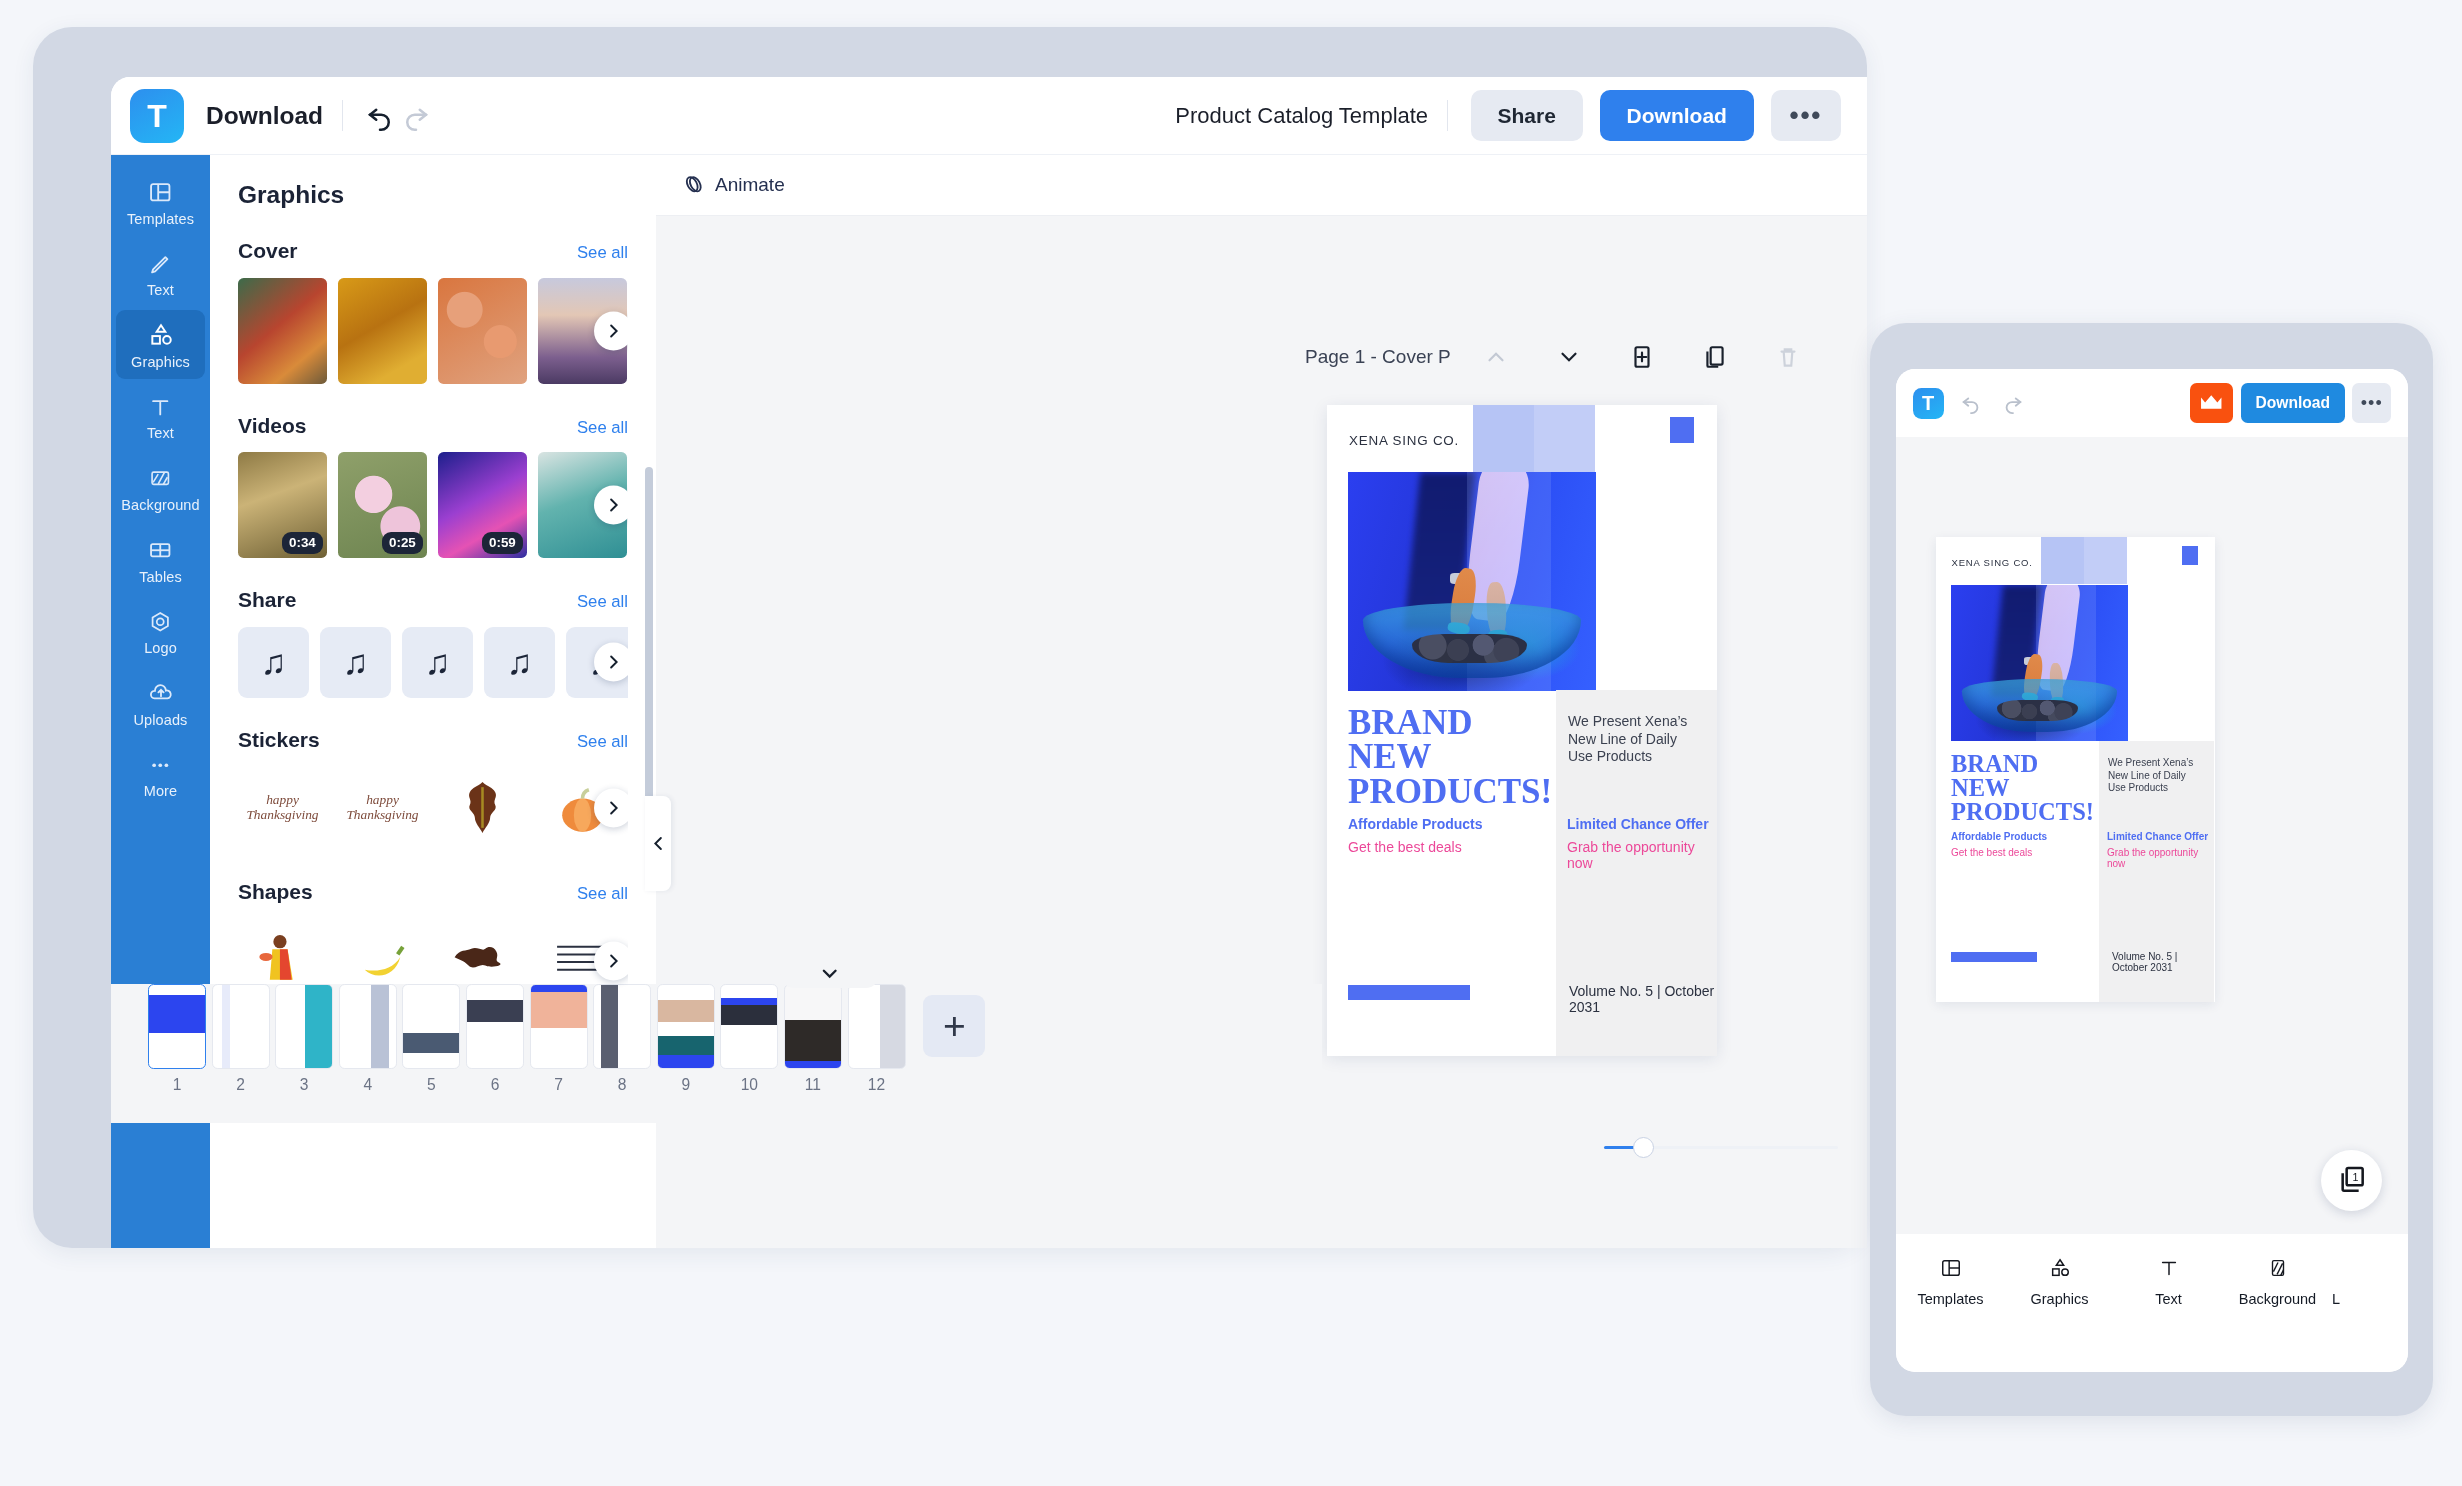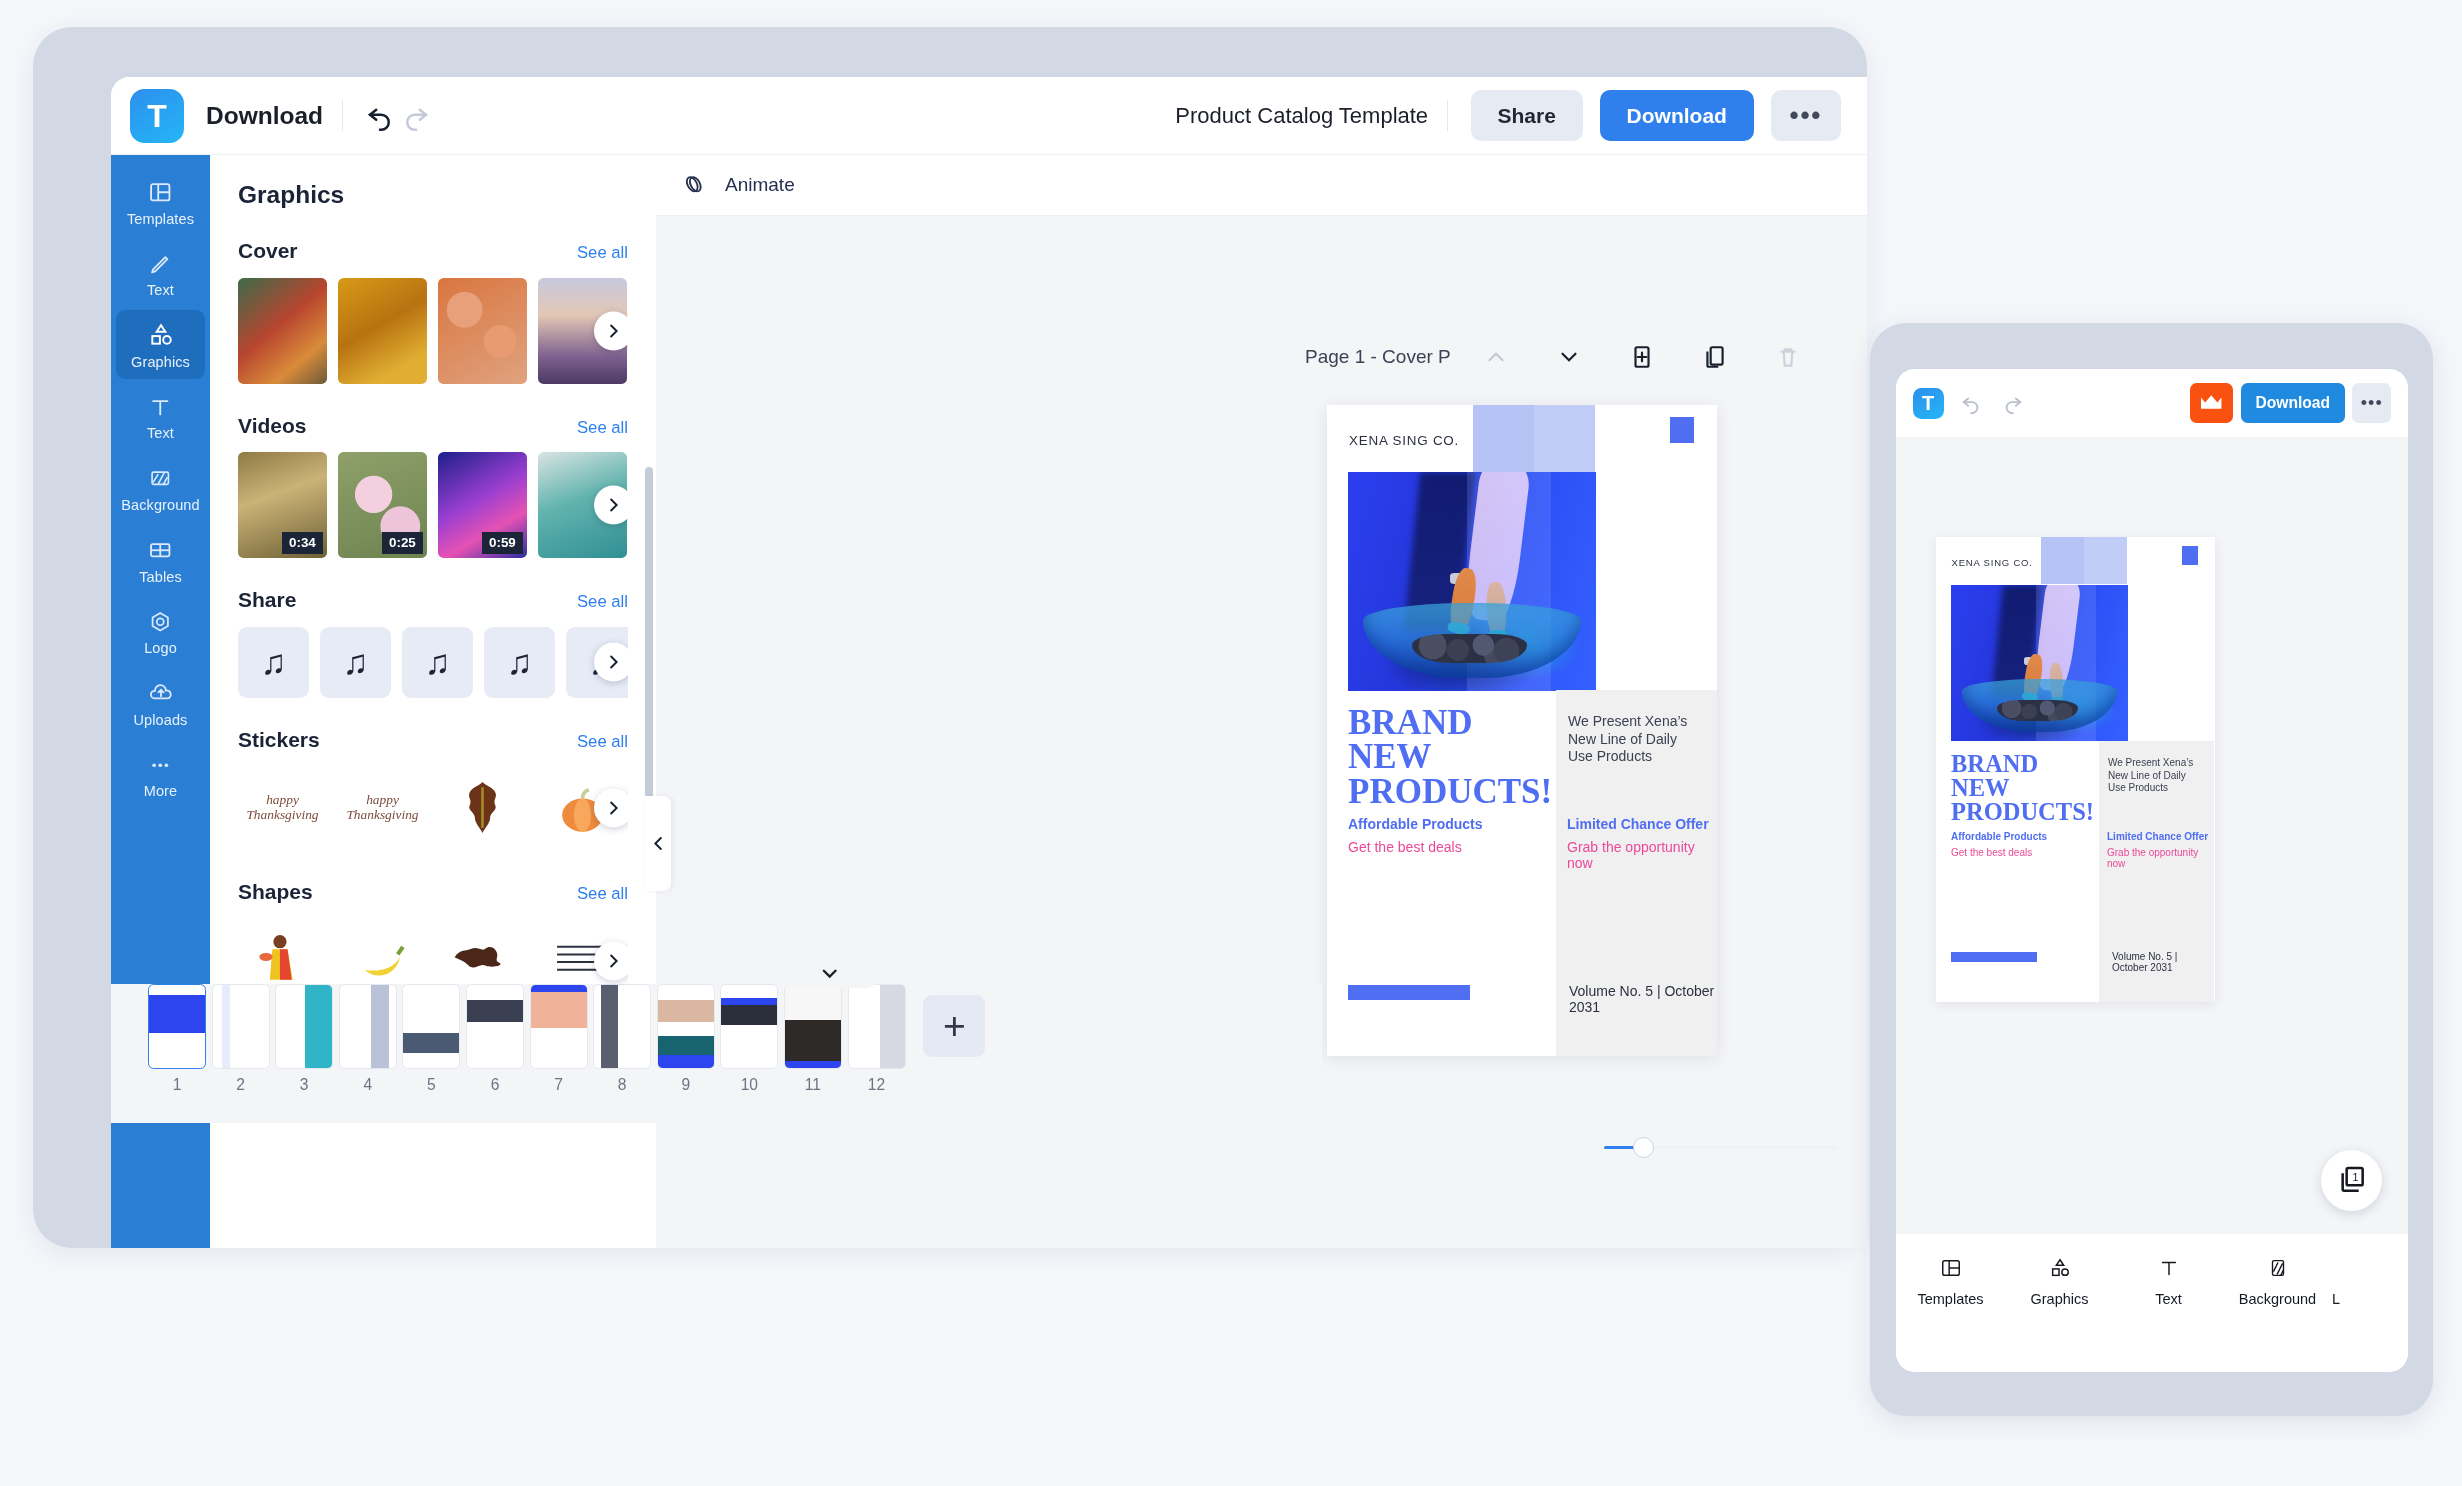--- a/index.html
+++ b/index.html
@@ -82,41 +82,41 @@
     flex: 1; border: 0; outline: 0; font-size: 19px; color: #2b3346;
     font-family: "Liberation Sans", sans-serif; background: transparent;
   }
   .search-wrap input::placeholder { color: #757f92; }
   .sec { margin: 30px 0 0 28px; width: 390px; position: relative; }
   .sec-head { display: flex; align-items: baseline; justify-content: space-between; width: 390px; }
   .sec-title { font-size: 21px; font-weight: bold; color: #1b2336; }
   .see-all { font-size: 16.7px; color: #2f80ed; cursor: pointer; }
   .row { display: flex; gap: 11px; margin-top: 14.5px; position: relative; width: 390px; overflow: hidden; }
   .thumb { width: 89px; height: 106px; border-radius: 5.6px; flex: 0 0 auto; position: relative; overflow: hidden; }
-  .dur { position:absolute; right:4.5px; bottom:4.5px; background:#1c2538; color:#fff; font-size:13.4px; font-weight:bold; padding:3.3px 6.7px; border-radius:0; }
+  .dur { position:absolute; right:4.5px; bottom:4.5px; background:#1c2538; color:#fff; font-size:13.4px; font-weight:bold; padding:3.3px 6.7px; border-radius:9px; }
   .arrow {
     position:absolute; right: -4.5px; top: 50%; transform: translateY(-50%);
     width: 39px; height: 39px; border-radius: 50%; background:#fff;
     box-shadow: 0 1.7px 7.8px rgba(20,40,80,.22);
     display:flex; align-items:center; justify-content:center; cursor:pointer; z-index: 5;
   }
   .audio-tile { width: 71px; height: 71px; border-radius: 9px; background:#e6ebf5; display:flex; align-items:center; justify-content:center; flex:0 0 auto; font-size: 35px; color:#1c2538; }
   .sticker-tile { width: 89px; height: 84px; display:flex; align-items:center; justify-content:center; flex:0 0 auto; overflow:hidden; }
   .panel-scroll { position:absolute; right: 3.3px; top: 312px; width: 7.8px; height: 390px; background:#c4ccda; border-radius: 3.9px; }
   .collapse-tab {
     position:absolute; left: 534px; top: 719px; width: 26px; height: 95px;
     background:#fff; border-radius: 0 7.8px 7.8px 0;
     display:flex; align-items:center; justify-content:center; cursor:pointer;
     box-shadow: 1.7px 0 5.6px rgba(20,40,80,.07); z-index: 8;
   }
 
   
   .canvas-area { position:absolute; left: 545px; top: 78px; width: 1211px; height: 1093px; background:#f4f5f7; }
   .animate-bar { position:absolute; left:0; top:0; width: 1211px; height: 61px; background:#fff; display:flex; align-items:center; border-bottom:0.6px solid #edeff3; }
-  .animate-btn { display:flex; align-items:center; gap:20px; margin-left: 24.5px; cursor:pointer; }
+  .animate-btn { display:flex; align-items:center; gap:10px; margin-left: 24.5px; cursor:pointer; }
   .animate-lbl { font-size: 19px; color: #253050; font-weight: 500; }
 
   .page-head { position:absolute; left: 1194px; top: 258px; display:flex; align-items:center; gap: 0; z-index: 3; }
   .page-label { font-size: 19px; color:#3a4254; margin-right: 23.4px; max-width: 151px; white-space:nowrap; overflow:hidden; }
   .ph-btn { width: 43px; height: 43px; display:flex; align-items:center; justify-content:center; cursor:pointer; margin-right: 30px; }
 
   .design {
     position:absolute; left: 1216px; top: 328px; width: 390px; height: 651px;
     background:#fff; box-shadow: 0 3.3px 15.6px rgba(20,40,90,.10); overflow:hidden;
   }

